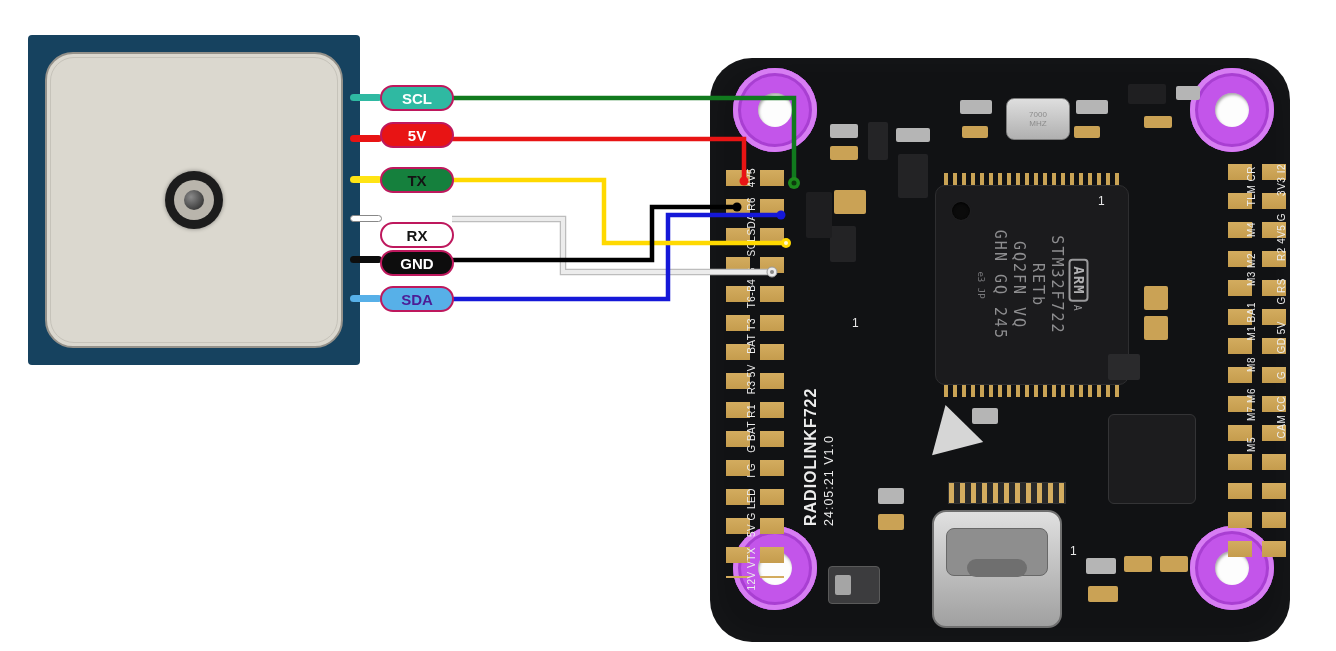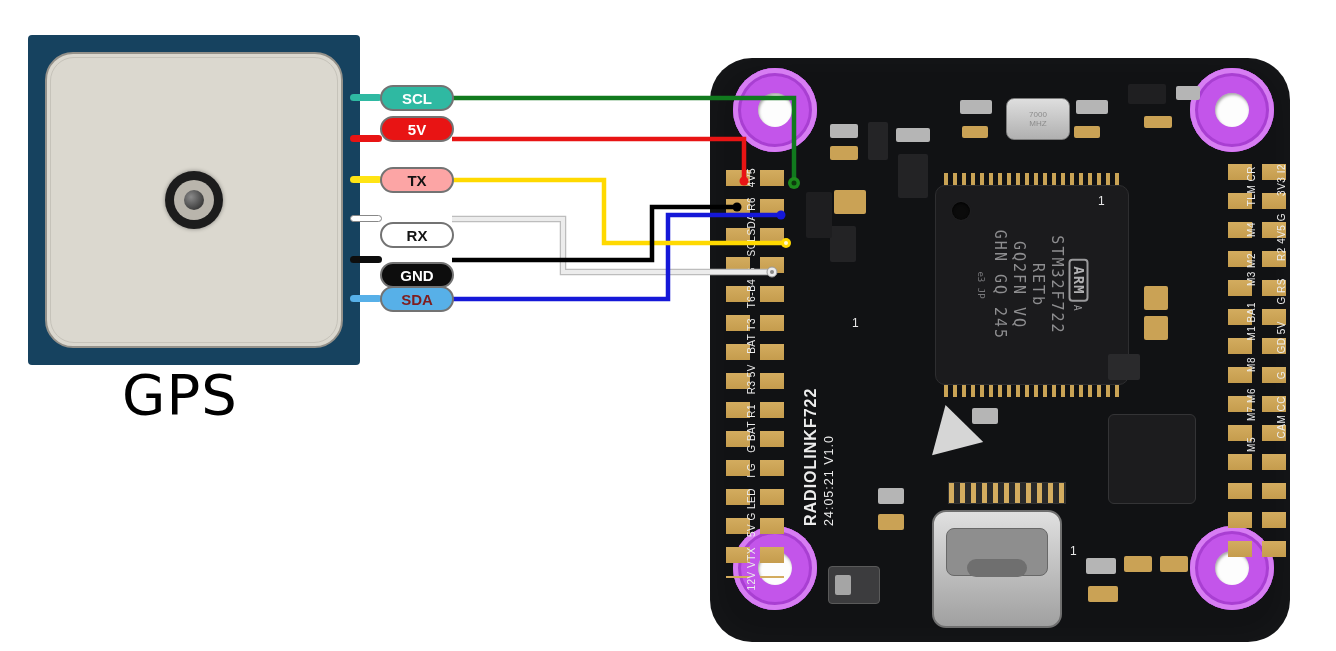--- a/index.html
+++ b/index.html
@@ -10,27 +10,27 @@
   .gps-module{position:absolute;left:28px;top:35px;width:332px;height:330px;background:#16425f;border-radius:4px;z-index:2}
   .gps-inner{position:absolute;left:17px;top:17px;right:17px;bottom:17px;background:#dbd8cf;border:2px solid #94918a;border-radius:28px;display:flex;align-items:center;justify-content:center}
   .gps-inner::after{content:"";position:absolute;inset:3px;border:1px solid #c6c3ba;border-radius:24px}
   .ant-ring{width:58px;height:58px;border-radius:50%;background:#1c1c1c;display:flex;align-items:center;justify-content:center;box-shadow:0 0 4px rgba(0,0,0,.4)}
   .ant-mid{width:40px;height:40px;border-radius:50%;background:#b9b5ac;display:flex;align-items:center;justify-content:center}
   .ant-hole{width:20px;height:20px;border-radius:50%;background:radial-gradient(circle at 35% 35%,#8a8a8a,#3f3f3f 70%)}
   .gps-label{position:absolute;left:122px;top:362px;font-size:56px;color:#000;letter-spacing:1px;font-family:"DejaVu Sans",sans-serif}
 
   
   .stub{position:absolute;left:350px;width:32px;height:7px;border-radius:4px;z-index:6}
-  .pill{position:absolute;left:380px;width:74px;height:26px;border-radius:14px;z-index:7;display:flex;align-items:center;justify-content:center;font-size:15px;font-weight:bold;border:2px solid #737373;box-sizing:border-box}
+  .pill{position:absolute;left:380px;width:74px;height:26px;border-radius:14px;z-index:7;display:flex;align-items:center;justify-content:center;font-size:15px;font-weight:bold;border:2px solid #be185d;box-sizing:border-box}
   .stub-scl{background:#2fb9a2}.pill-scl{background:#2fb9a2;color:#fff}
   .stub-5v{background:#e81414}.pill-5v{background:#e81414;color:#fff}
-  .stub-tx{background:#ffe414}.pill-tx{background:#fca5a5;color:#141414}
+  .stub-tx{background:#ffe414}.pill-tx{background:#15803d;color:#141414}
   .stub-rx{background:#fff;border:1px solid #888;box-sizing:border-box}.pill-rx{background:#fff;color:#141414}
   .stub-gnd{background:#0d0d0d}.pill-gnd{background:#0d0d0d;color:#fff}
-  .stub-sda{background:#57b0e8}.pill-sda{background:#57b0e8;color:#7f1d1d}
+  .stub-sda{background:#57b0e8}.pill-sda{background:#57b0e8;color:#4c1d95}
 
   .wires{position:absolute;left:0;top:0;z-index:5;pointer-events:none}
 
   
   .fc{position:absolute;left:710px;top:58px;width:580px;height:584px;background:#111214;border-radius:42px;z-index:1;box-shadow:inset 0 0 40px rgba(255,255,255,.03)}
   .hole{position:absolute;width:84px;height:84px;border-radius:50%;background:#c355ea;box-shadow:inset 0 0 0 5px #d77df3,inset 0 0 0 8px #a93fd2}
   .hole-center{position:absolute;inset:25px;border-radius:50%;background:#fdfdfd;box-shadow:inset 1px 2px 3px rgba(0,0,0,.35)}
   .hole-tl{left:23px;top:10px}.hole-tr{left:480px;top:10px}.hole-bl{left:23px;top:468px}.hole-br{left:480px;top:468px}
 
   .padcol{position:absolute;width:24px;background:repeating-linear-gradient(180deg,#d3ac5f 0px,#c59c4d 16px,rgba(0,0,0,0) 16px,rgba(0,0,0,0) 29px);z-index:2}
@@ -80,34 +80,33 @@
 
   <div class="gps-module">
     <div class="gps-inner">
       <div class="ant-ring">
         <div class="ant-mid">
           <div class="ant-hole"></div>
         </div>
       </div>
     </div>
   </div>
-  <div class="gps-label">GPS</div>
 
   <div class="stub stub-scl" style="top:94px"></div>
   <div class="stub stub-5v" style="top:135px"></div>
   <div class="stub stub-tx" style="top:176px"></div>
   <div class="stub stub-rx" style="top:215px"></div>
   <div class="stub stub-gnd" style="top:256px"></div>
   <div class="stub stub-sda" style="top:295px"></div>
 
   <div class="pill pill-scl" style="top:85px">SCL</div>
-  <div class="pill pill-5v" style="top:116px">5V</div>
+  <div class="pill pill-5v" style="top:122px">5V</div>
   <div class="pill pill-tx" style="top:167px">TX</div>
   <div class="pill pill-rx" style="top:222px">RX</div>
-  <div class="pill pill-gnd" style="top:262px">GND</div>
+  <div class="pill pill-gnd" style="top:250px">GND</div>
   <div class="pill pill-sda" style="top:286px">SDA</div>
 
   <svg class="wires" width="1336" height="651">
 
     <polyline points="452,219 563,219 563,272 770,272" fill="none" stroke="#bdbdbd" stroke-width="6.5"></polyline>
     <polyline points="452,219 563,219 563,272 770,272" fill="none" stroke="#ececec" stroke-width="4"></polyline>
 
     <polyline points="452,299 668,299 668,215 780,215" fill="none" stroke="#1518d8" stroke-width="4.5"></polyline>
 
     <polyline points="452,180 604,180 604,243 785,243" fill="none" stroke="#ffd900" stroke-width="4.5"></polyline>

